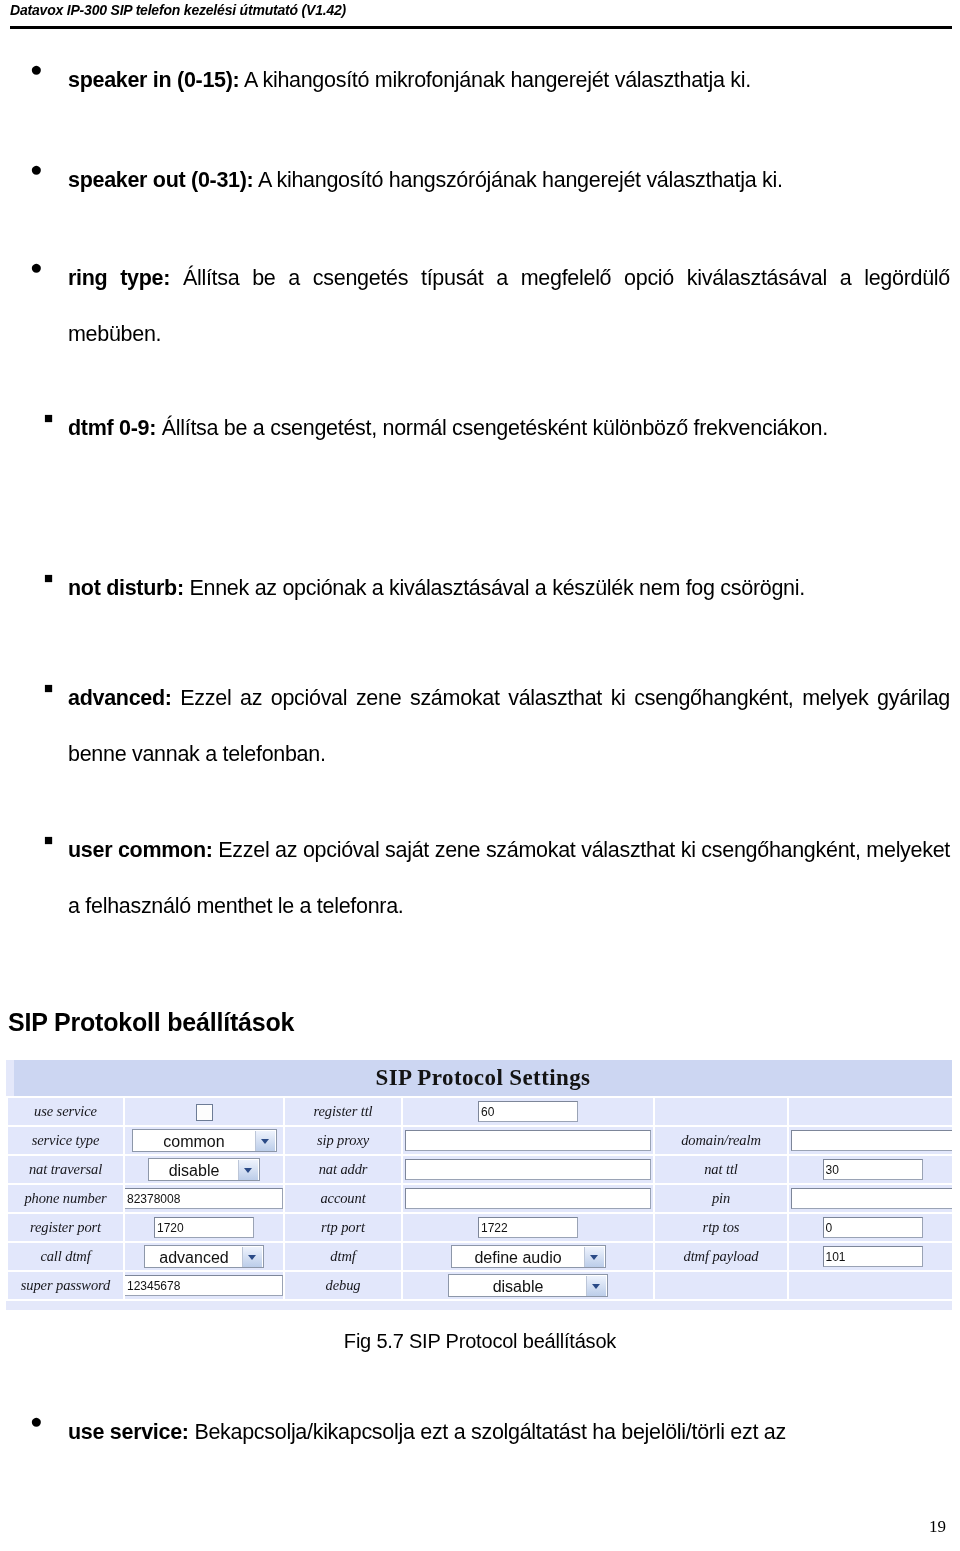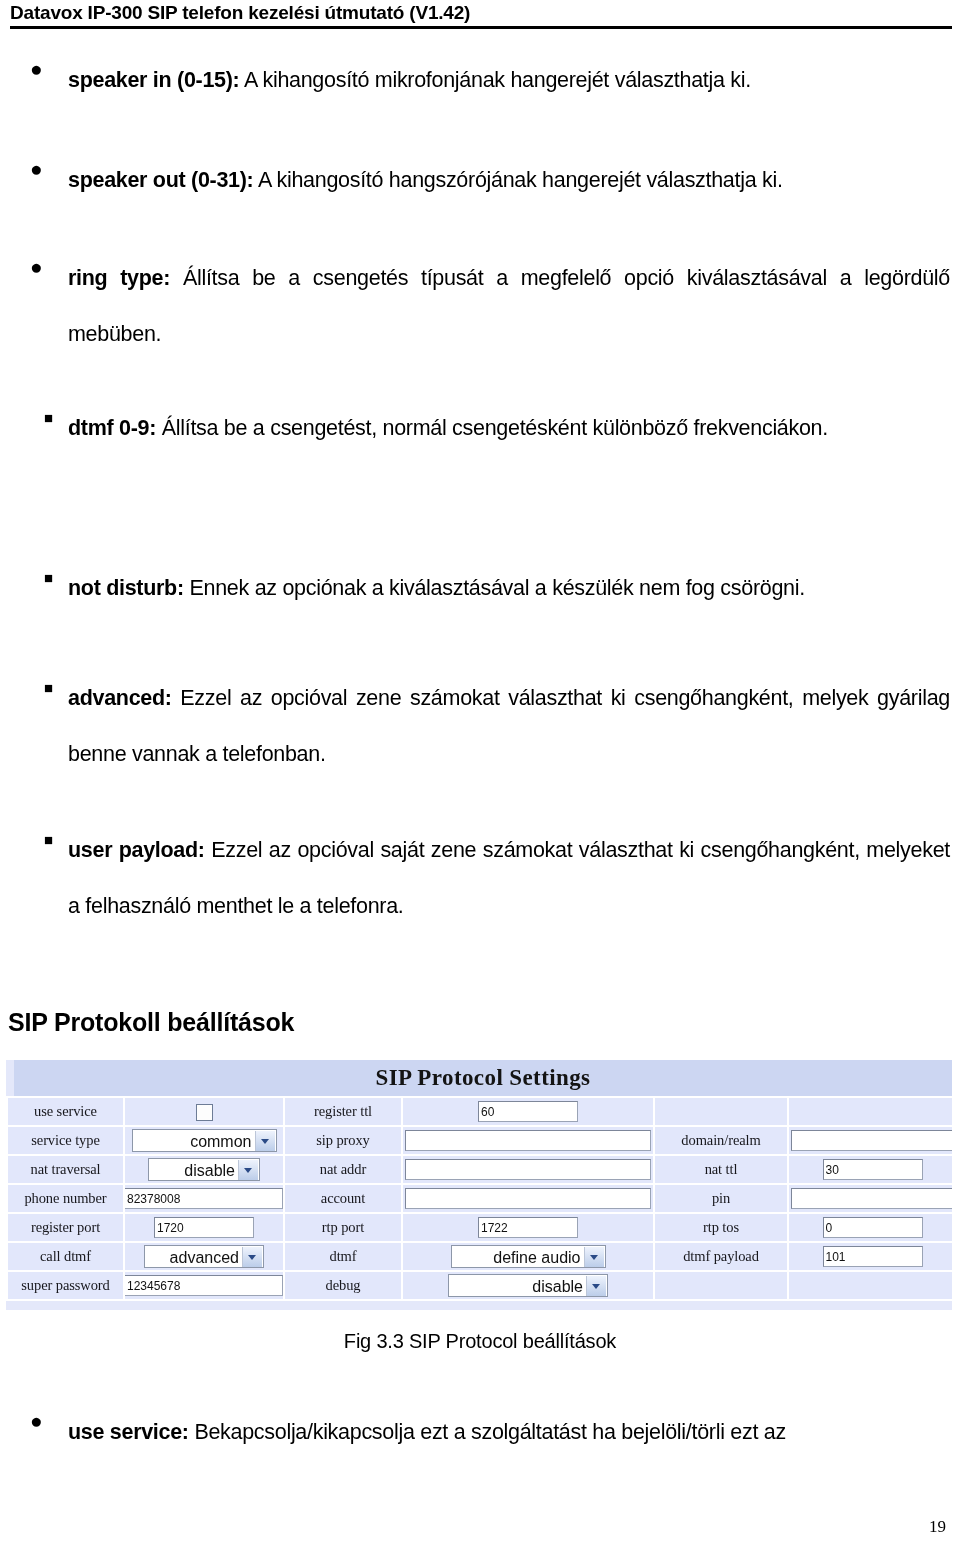--- a/index.html
+++ b/index.html
@@ -19,22 +19,23 @@
   
   #page-header {
     position: absolute;
     top: 2px;
     left: 10px;
     right: 10px;
     height: 28px;
   }
   #page-header .hdr-text {
     font-family: "Liberation Sans", sans-serif;
-    font-size: 19px;
+    font-size: 14px;
     font-weight: bold;
+    font-style: italic;
     letter-spacing: -0.2px;
     white-space: nowrap;
   }
   #page-header .hdr-rule {
     position: absolute;
     left: 0;
     right: -2px;
     top: 24px;
     border-top: 3px solid #000;
   }
@@ -127,20 +128,21 @@
     color: #17171c;
     padding: 0;
     vertical-align: middle;
     overflow: hidden;
     white-space: nowrap;
   }
   td.lbl {
     text-align: center;
     font-family: "Liberation Serif", serif;
     letter-spacing: -0.1px;
+    font-style: italic;
   }
   td.val { text-align: center; }
 
   
   .txt {
     display: inline-block;
     background: #ffffff;
     border: 1px solid #9aa3b5;
     border-top-color: #7d8699;
     border-left-color: #7d8699;
@@ -162,21 +164,21 @@
   .sel {
     display: inline-block;
     position: relative;
     background: #ffffff;
     border: 1px solid #8d97a9;
     height: 23px;
     line-height: 23px;
     font-family: "Liberation Sans", sans-serif;
     font-size: 16px;
     color: #111;
-    text-align: right;
+    text-align: center;
     padding: 0 24px 0 4px;
     vertical-align: middle;
     box-sizing: border-box;
     overflow: hidden;
   }
   .sel .arrow {
     position: absolute;
     right: 1px;
     top: 1px;
     width: 19px;
@@ -271,21 +273,21 @@
   <div class="bullet-block level2" style="height:152px;">
     <span class="marker">■</span>
     <div class="para">
       <span class="kw">advanced:</span><span> Ezzel az opcióval zene számokat választhat ki csengőhangként, melyek gyárilag benne vannak a telefonban.</span>
     </div>
   </div>
 
   <div class="bullet-block level2" style="height:150px;">
     <span class="marker">■</span>
     <div class="para">
-      <span class="kw">user payload:</span><span> Ezzel az opcióval saját zene számokat választhat ki csengőhangként, melyeket a felhasználó menthet le a telefonra.</span>
+      <span class="kw">user common:</span><span> Ezzel az opcióval saját zene számokat választhat ki csengőhangként, melyeket a felhasználó menthet le a telefonra.</span>
     </div>
   </div>
 
 </div>
 
 <div class="section-head" style="top:1008px;">SIP Protokoll beállítások</div>
 
 <div id="sip-figure">
   <div class="fig-title">SIP Protocol Settings</div>
   <table class="sip">
@@ -358,21 +360,21 @@
         <td class="val"><span class="txt w-wide">12345678</span></td>
         <td class="lbl">debug</td>
         <td class="val"><span class="sel" style="width:160px"><span>disable</span><span class="arrow"></span></span></td>
         <td class="lbl"></td>
         <td class="val"></td>
       </tr>
     </tbody>
   </table>
 </div>
 
-<div id="fig-caption">Fig 3.3 SIP Protocol beállítások</div>
+<div id="fig-caption">Fig 5.7 SIP Protocol beállítások</div>
 
 <div class="bullet-block" style="position:absolute; left:0; top:1404px; width:960px; height:60px;">
   <span class="marker">●</span>
   <div class="para nojust">
     <span class="kw">use service:</span><span> Bekapcsolja/kikapcsolja ezt a szolgáltatást ha bejelöli/törli ezt az</span>
   </div>
 </div>
 
 <div id="page-number">19</div>
 

